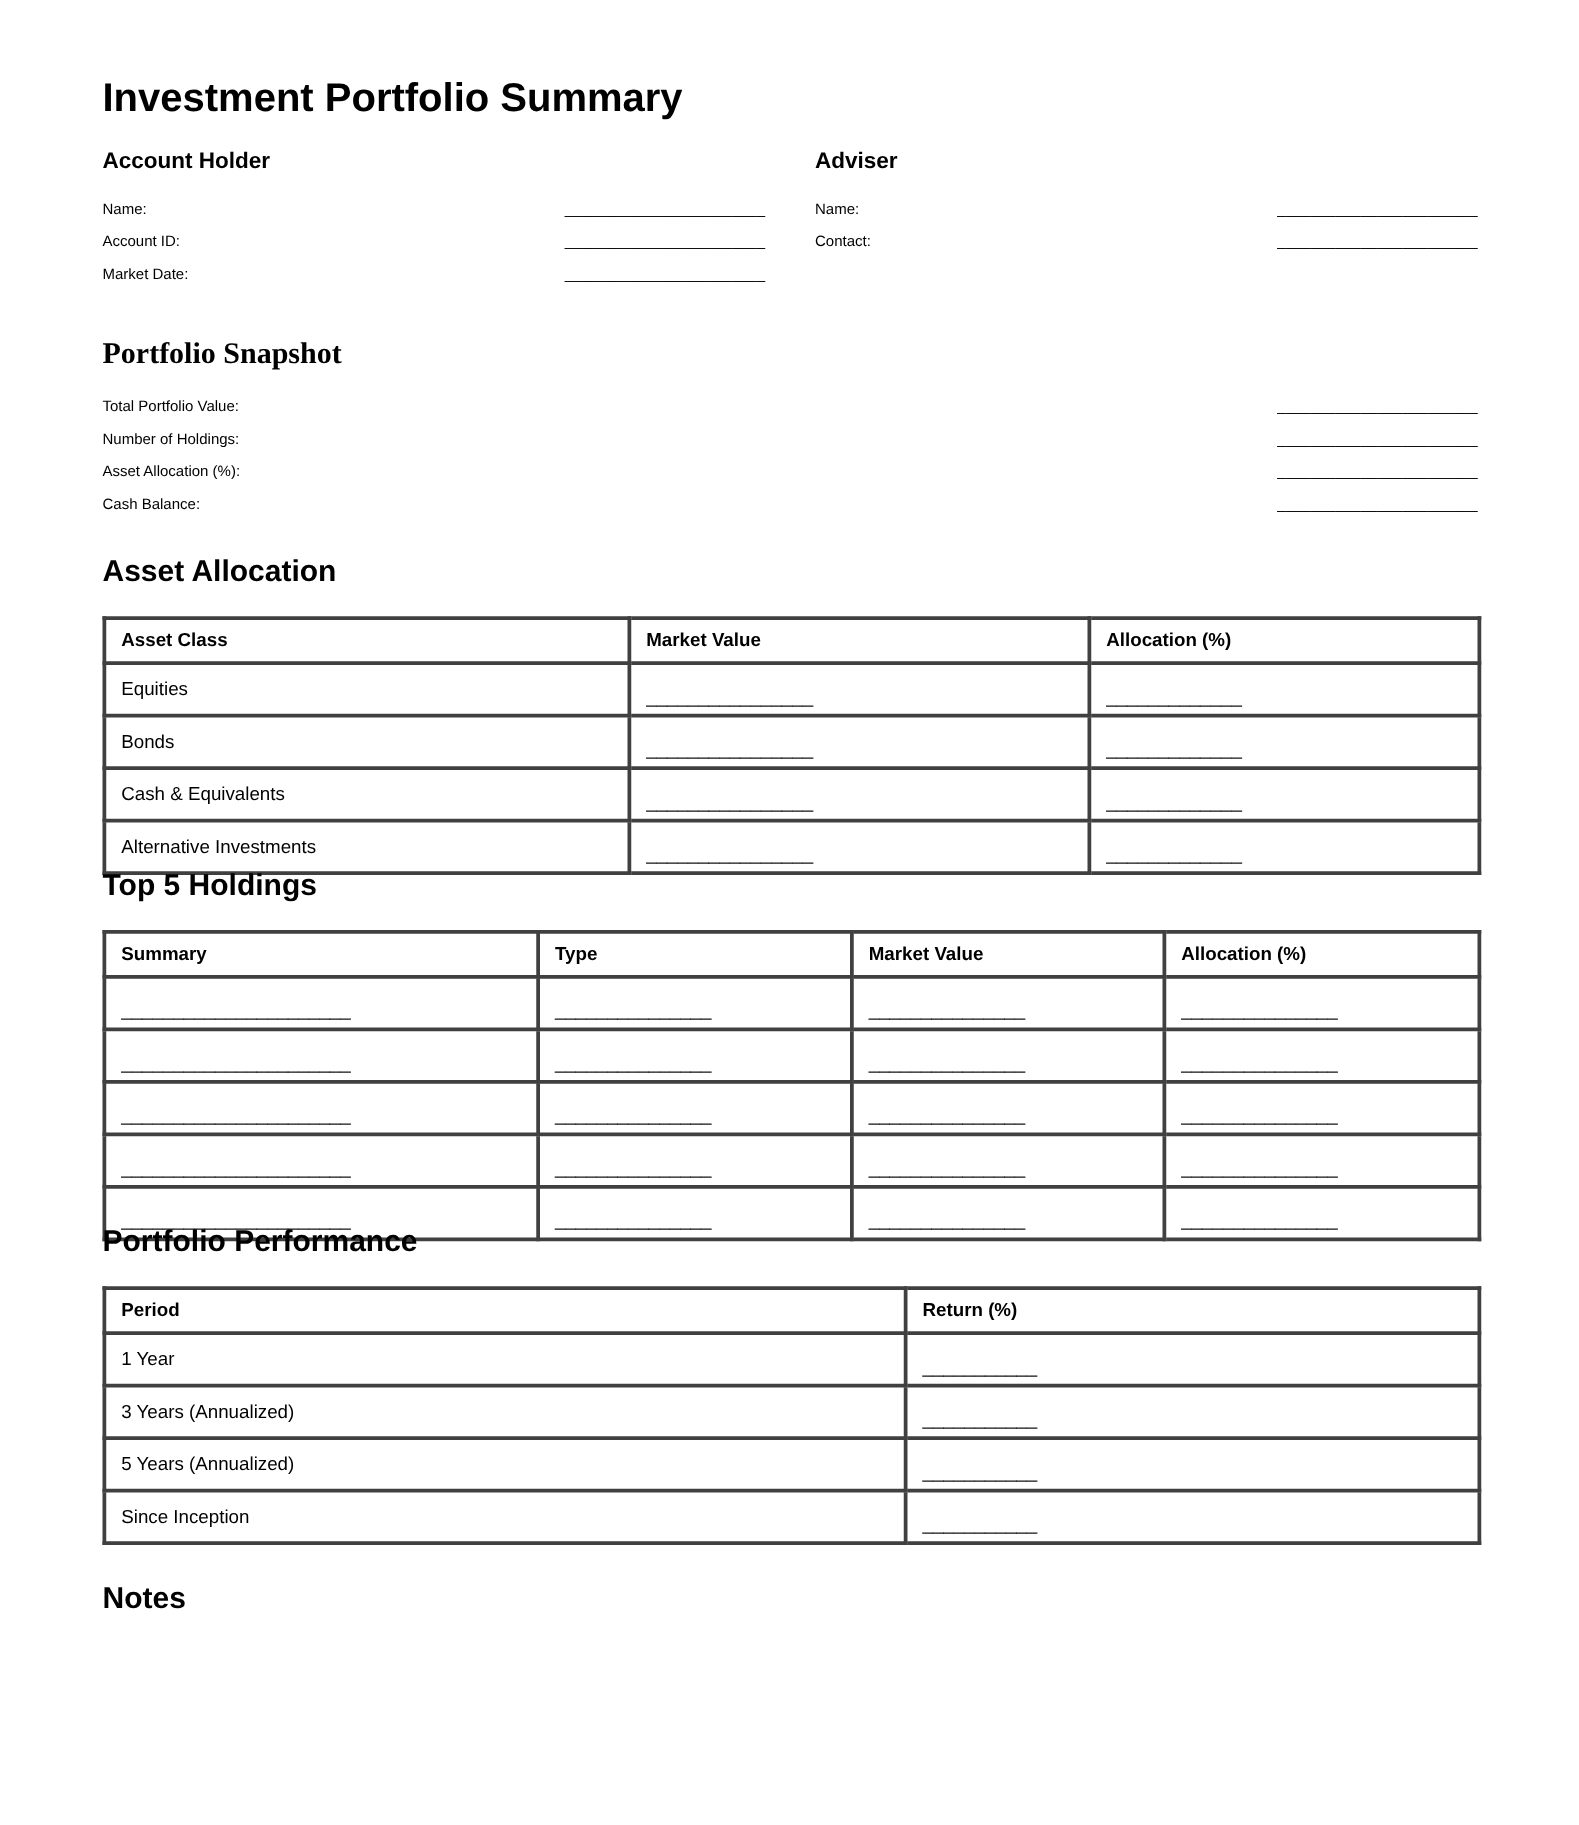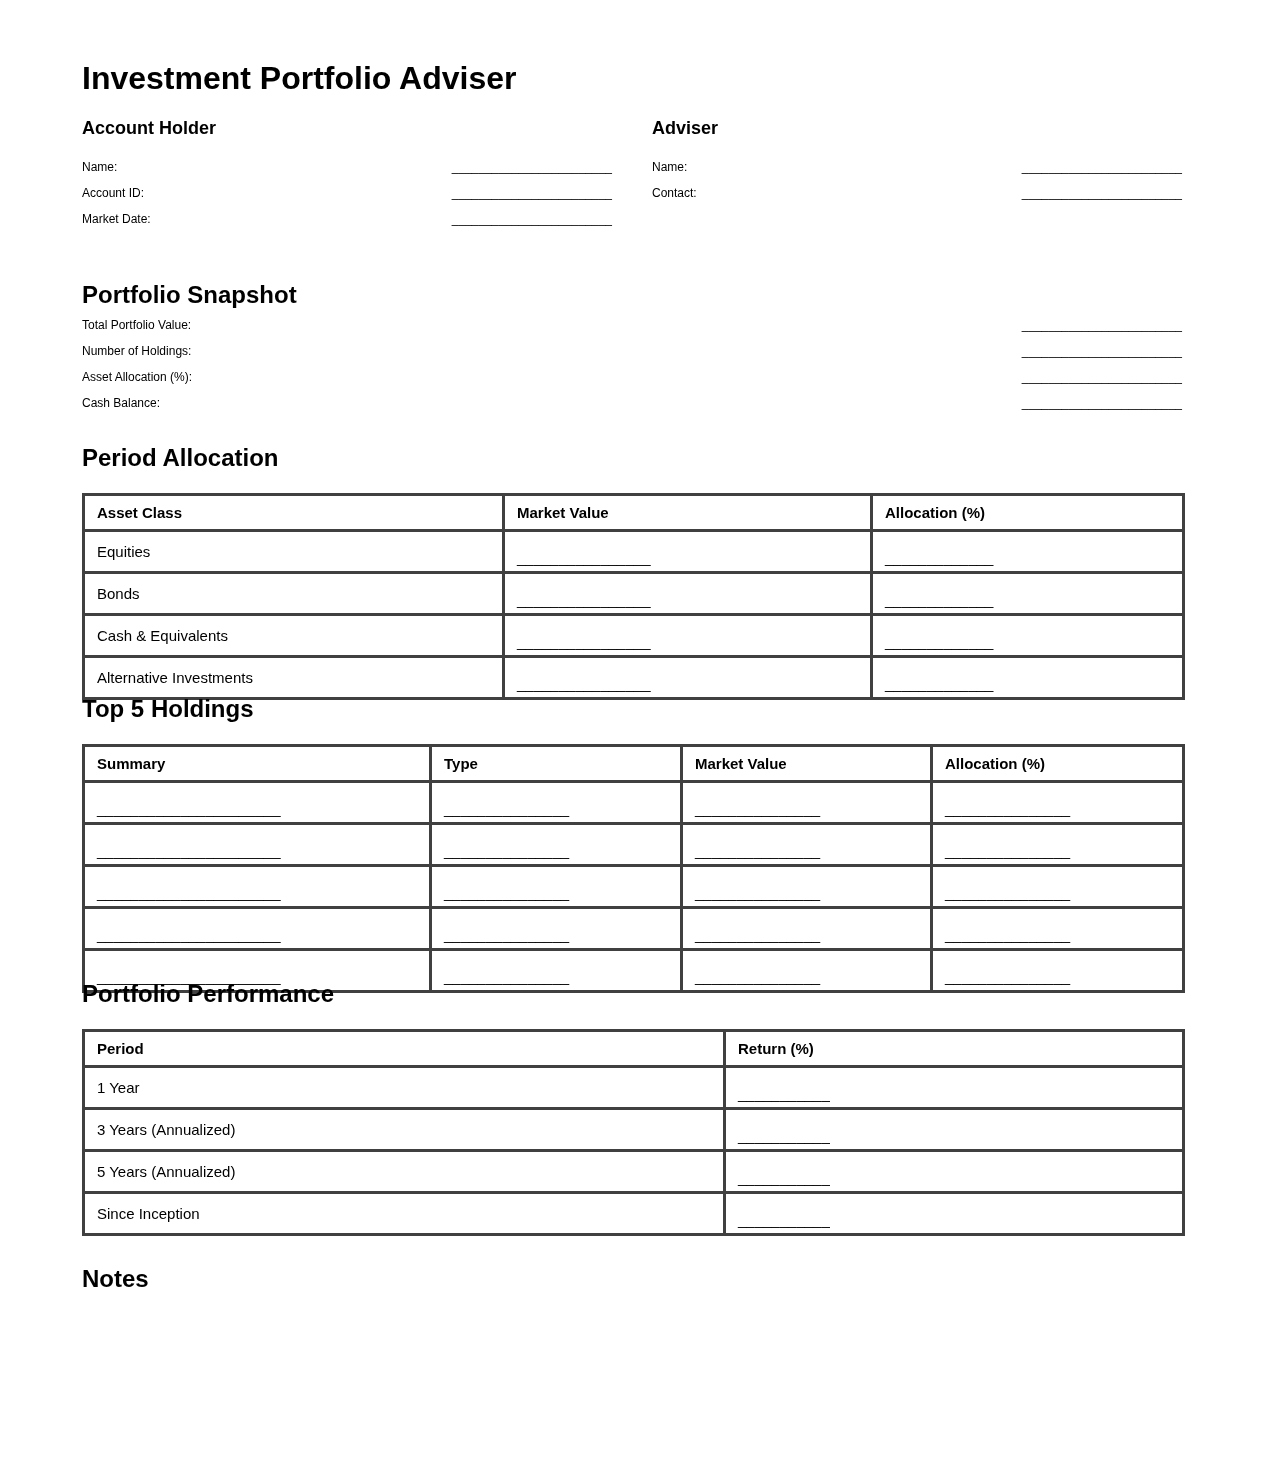--- a/index.html
+++ b/index.html
@@ -17,21 +17,21 @@
   .snap { position: absolute; left: 0; top: 312px; width: 1100px; }
   table { position: absolute; left: 0; width: 1100px; border-collapse: collapse; font-size: 15px; table-layout: fixed; }
   td, th { border: 3px solid #404040; height: 33px; padding: 0 12px; text-align: left; vertical-align: middle; white-space: nowrap; overflow: hidden; }
   th { font-weight: bold; }
   td.u { vertical-align: bottom; padding-bottom: 6px; line-height: 15px; }
 </style>
 </head>
 <body>
 
 <div class="page">
-  <h1>Investment Portfolio Adviser</h1>
+  <h1>Investment Portfolio Summary</h1>
 
   <div class="col" style="left:0;">
     <h3>Account Holder</h3>
     <div class="fields">
       <div class="field">
         <span class="lbl">Name:</span>
         <span class="blank">________________________</span>
       </div>
       <div class="field">
         <span class="lbl">Account ID:</span>
@@ -51,41 +51,41 @@
         <span class="lbl">Name:</span>
         <span class="blank">________________________</span>
       </div>
       <div class="field">
         <span class="lbl">Contact:</span>
         <span class="blank">________________________</span>
       </div>
     </div>
   </div>
 
-  <h2 style="top:280px;">Portfolio Snapshot</h2>
+  <h2 style="top:268px;font-family:Liberation Serif, serif;">Portfolio Snapshot</h2>
   <div class="snap">
     <div class="field">
       <span class="lbl">Total Portfolio Value:</span>
       <span class="blank">________________________</span>
     </div>
     <div class="field">
       <span class="lbl">Number of Holdings:</span>
       <span class="blank">________________________</span>
     </div>
     <div class="field">
       <span class="lbl">Asset Allocation (%):</span>
       <span class="blank">________________________</span>
     </div>
     <div class="field">
       <span class="lbl">Cash Balance:</span>
       <span class="blank">________________________</span>
     </div>
   </div>
 
-  <h2 style="top:443px;">Period Allocation</h2>
+  <h2 style="top:443px;">Asset Allocation</h2>
   <table style="top:493px;">
     <colgroup>
         <col style="width:420px">
         <col style="width:368px">
         <col style="width:312px">
       </colgroup>
     <thead>
       <tr>
         <th>Asset Class</th>
         <th>Market Value</th>

